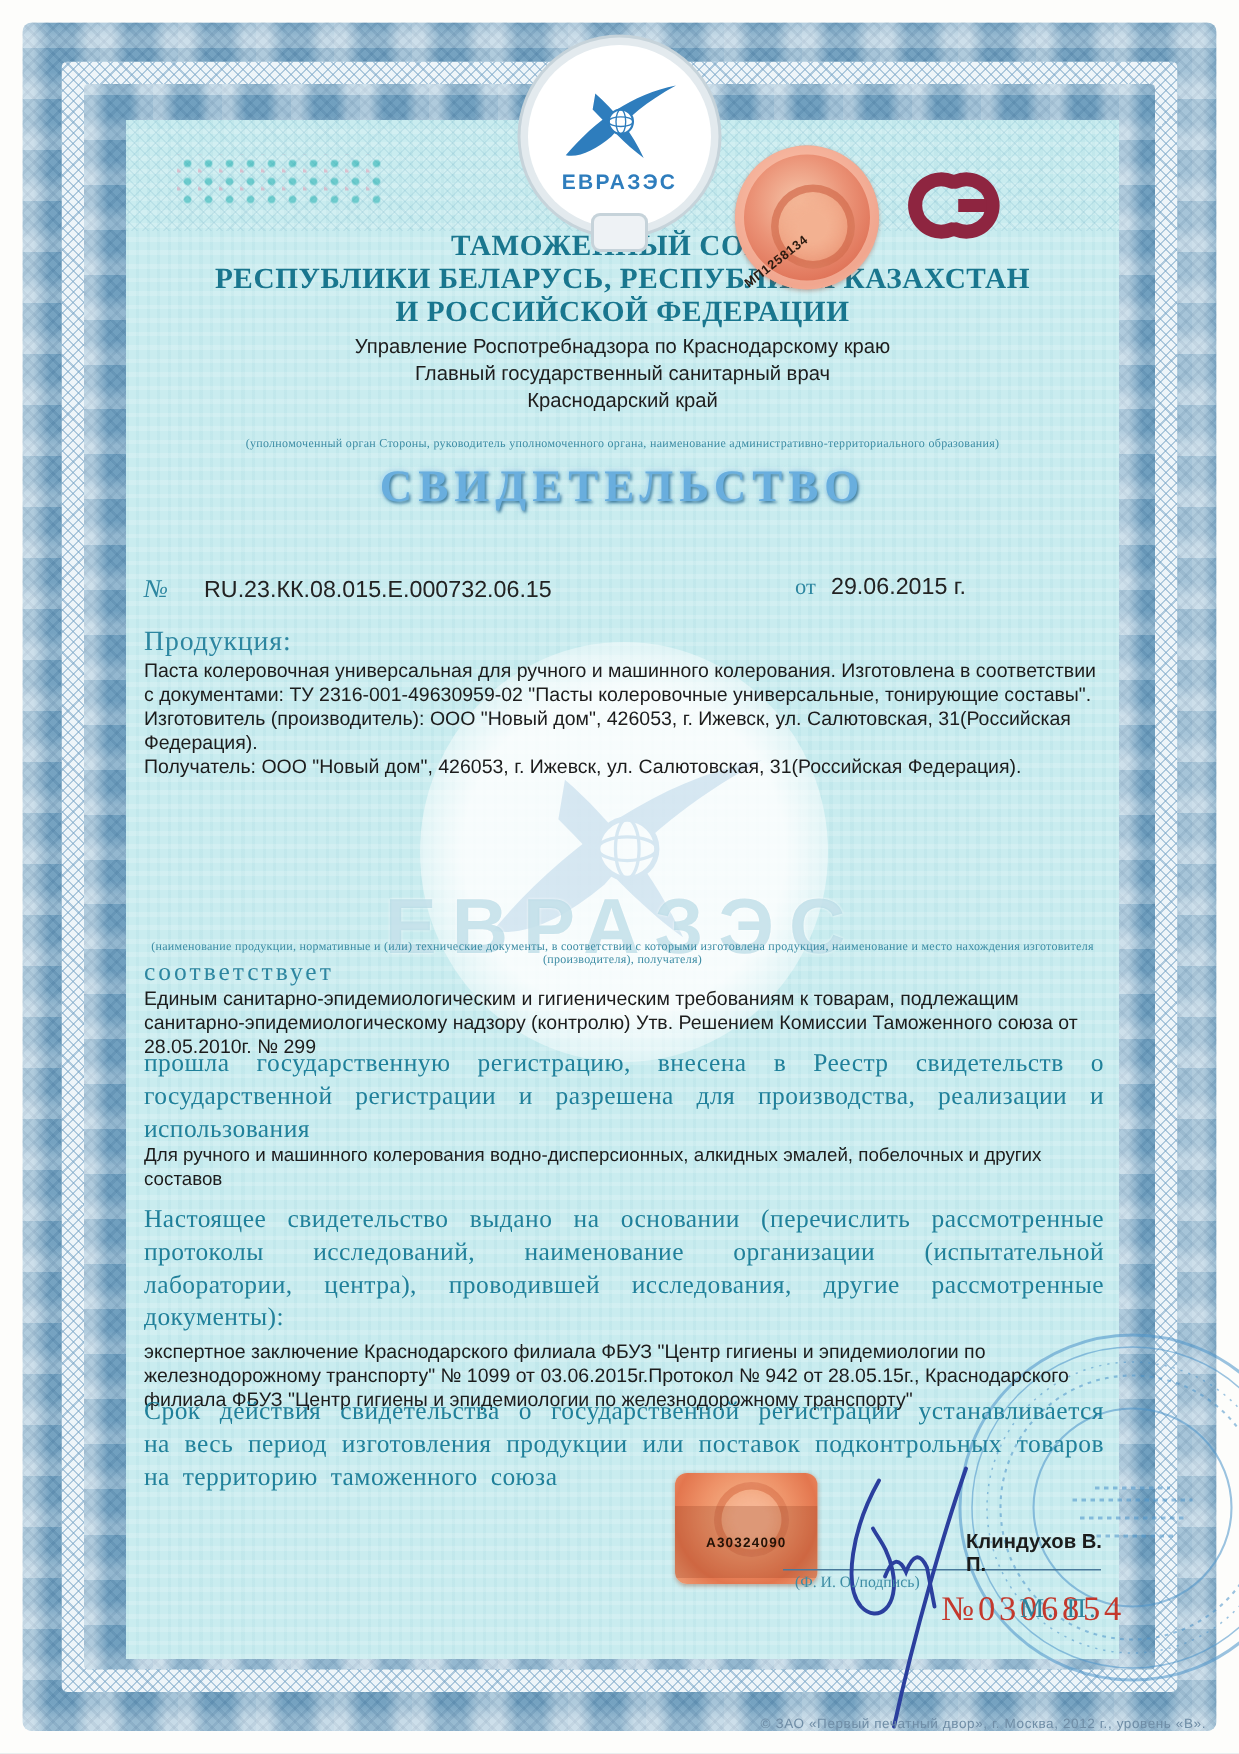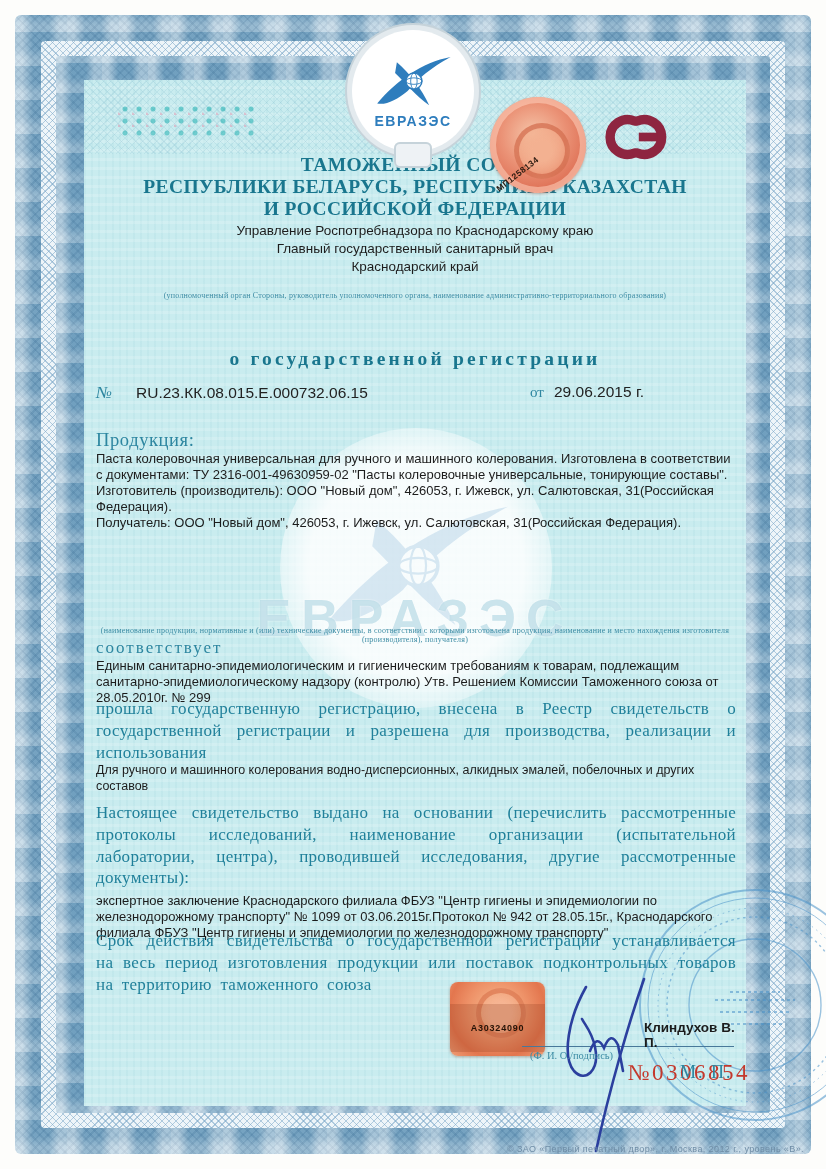--- a/index.html
+++ b/index.html
@@ -140,29 +140,29 @@
     <div class="hdr">
       <div class="hdr-l1">ТАМОЖЕННЫЙ СОЮЗ</div>
       <div class="hdr-l2">РЕСПУБЛИКИ БЕЛАРУСЬ, РЕСПУБЛИКИ КАЗАХСТАН</div>
       <div class="hdr-l3">И РОССИЙСКОЙ ФЕДЕРАЦИИ</div>
       <div class="org">Управление Роспотребнадзора по Краснодарскому краю</div>
       <div class="org">Главный государственный санитарный врач</div>
       <div class="org">Краснодарский край</div>
     </div>
     <div class="cap cap1">(уполномоченный орган Стороны, руководитель уполномоченного органа, наименование административно-территориального образования)</div>
 
-    <div class="title-sub">о государственной регистрации</div>
+    <div class="title-main">СВИДЕТЕЛЬСТВО</div>
 
     <div class="numrow">
       <span class="no-label">№</span><span class="no-value">RU.23.КК.08.015.Е.000732.06.15</span>
       <span class="from-label">от</span>
       <span class="from-value">29.06.2015 г.</span>
     </div>
 
-    <div class="blk" style="top:338px;margin-top:12px;">
+    <div class="blk" style="top:338px;">
       <div class="teal-label">Продукция:</div>
       <div class="sans-body">Паста колеровочная универсальная для ручного и машинного колерования. Изготовлена в соответствии с документами: ТУ 2316-001-49630959-02 "Пасты колеровочные универсальные, тонирующие составы".
 Изготовитель (производитель): ООО "Новый дом", 426053, г. Ижевск, ул. Салютовская, 31(Российская Федерация).
 Получатель: ООО "Новый дом", 426053, г. Ижевск, ул. Салютовская, 31(Российская Федерация).</div>
     </div>
 
     <div class="watermark">
       <svg viewBox="0 0 96 64">
         <path d="M8 56 C30 30 58 10 90 4 C68 16 54 28 42 42 C30 52 18 58 8 56 Z" fill="#2e7dbd"></path>
         <path d="M30 10 C44 22 58 40 66 58 C52 48 40 34 28 22 Z" fill="#2e7dbd"></path>

